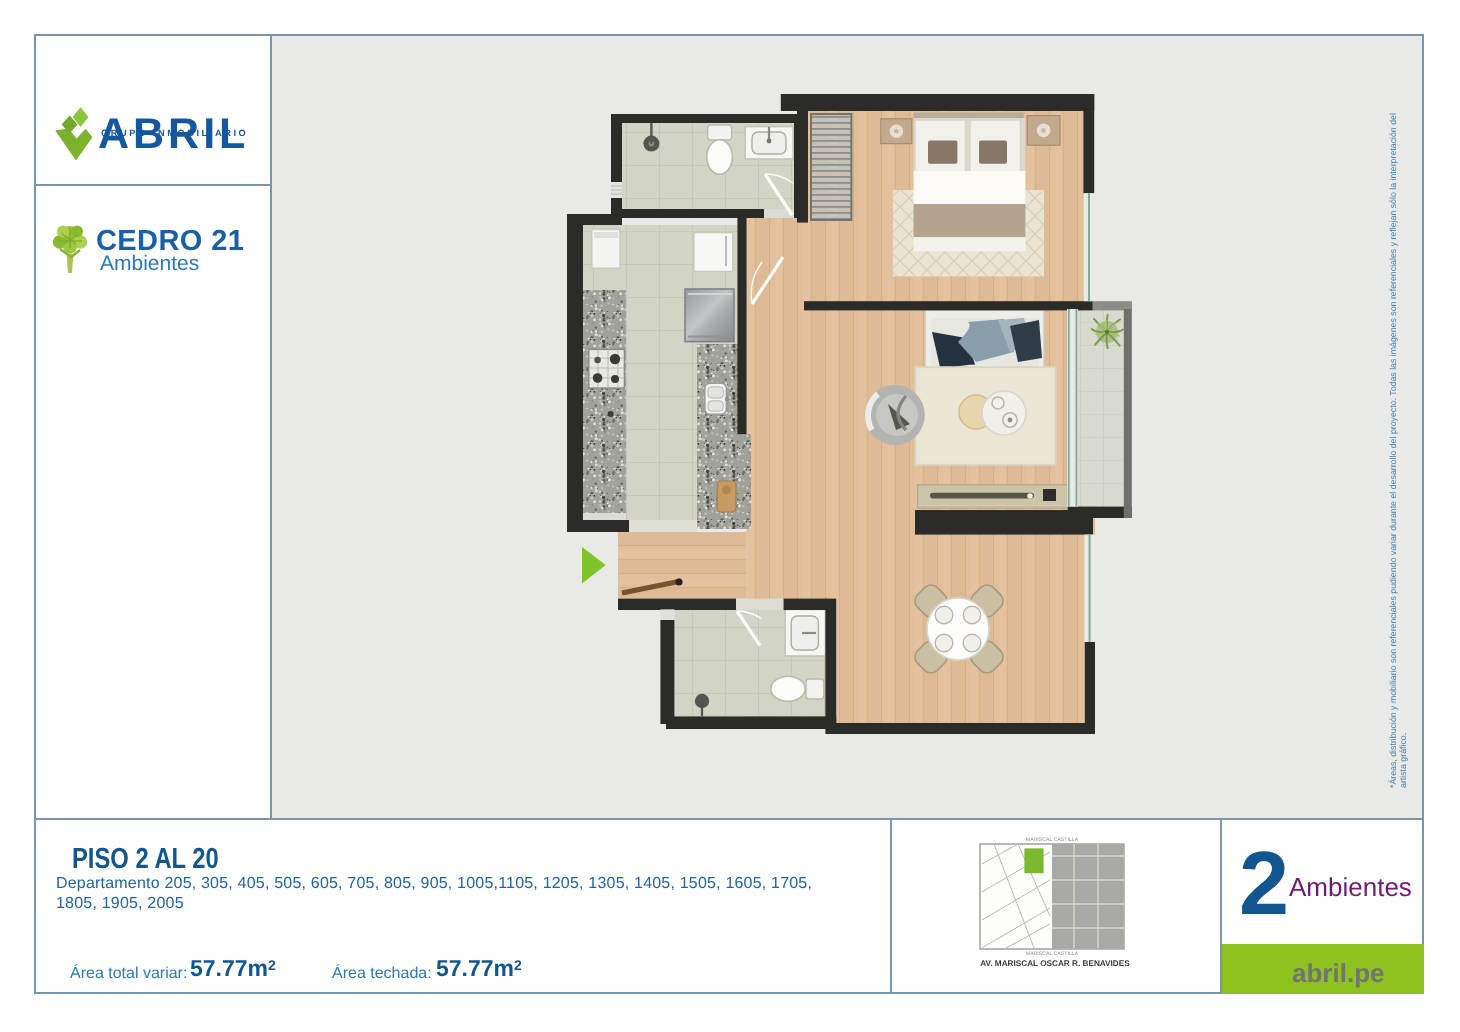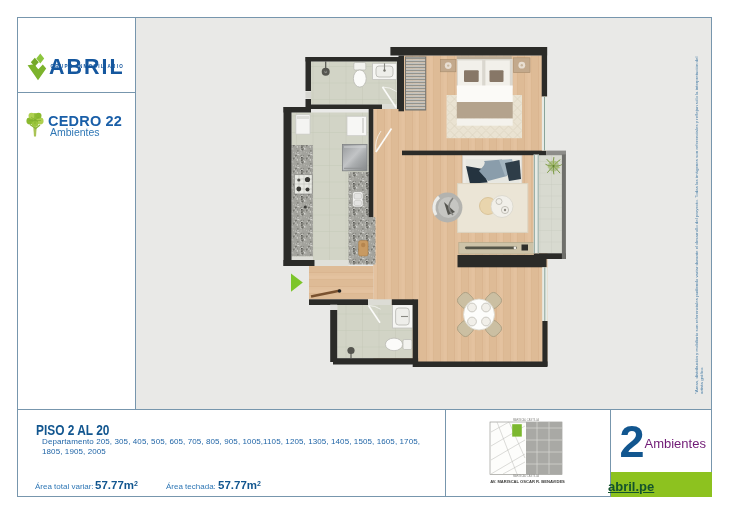--- a/index.html
+++ b/index.html
@@ -47,21 +47,21 @@
     <circle cx="4.8" cy="10" r="3.4" fill="#8ab92f"></circle>
     <circle cx="15.2" cy="10" r="3.4" fill="#aed04f"></circle>
     <circle cx="6.5" cy="4.8" r="3" fill="#aed04f"></circle>
     <circle cx="13.5" cy="4.8" r="3" fill="#8ab92f"></circle>
     <circle cx="10" cy="12.5" r="3.4" fill="#9cc63e"></circle>
     <path d="M10 3 L10 13 M6 6 L13 11 M14 6 L7 11 M4 9.5 L16 9.5" stroke="#7fae2e" stroke-width="0.7"></path>
   </g>
 </svg>
 </div>
 
-<div class="abs" style="left:48px;top:113px;font-size:14.5px;font-weight:bold;color:#1a5fa8;letter-spacing:0.2px;">CEDRO 22</div>
+<div class="abs" style="left:48px;top:113px;font-size:14.5px;font-weight:bold;color:#1a5fa8;letter-spacing:0.2px;">CEDRO 21</div>
 
 <div class="abs" style="left:50px;top:126px;font-size:10.5px;color:#2f77b5;">Ambientes</div>
 
 <div class="abs" style="left:694px;top:54px;width:14px;height:340px;">
   <div style="transform:rotate(-90deg) translateX(-340px);transform-origin:0 0;width:340px;height:14px;font-size:4.4px;color:#4a7fa8;line-height:5.2px;">*Áreas, distribución y mobiliario son referenciales pudiendo variar durante el desarrollo del proyecto. Todas las imágenes son referenciales y reflejan sólo la interpretación del artista gráfico.</div>
 </div>
 
 <svg class="abs" style="left:0;top:0;" width="730" height="516" viewBox="0 0 730 516">
   <defs>
     <pattern id="wood" width="14" height="60" patternUnits="userSpaceOnUse">
@@ -436,21 +436,21 @@
   <g>
     <rect x="305.5" y="91" width="5.5" height="8" fill="#e3e3df"></rect>
     <path d="M305.5 93 H311 M305.5 95 H311 M305.5 97 H311" stroke="#b9b9b3" stroke-width="0.6"></path>
   </g>
 
   <rect x="330.2" y="304.7" width="7" height="5.3" fill="#e0e0dc"></rect>
 </svg>
 
 <div class="abs" style="left:36px;top:421.5px;font-size:14.5px;font-weight:bold;color:#12568f;letter-spacing:0px;transform:scaleX(0.82);transform-origin:0 0;">PISO 2 AL 20</div>
 
-<div class="abs" style="left:42px;top:437px;width:440px;font-size:8px;color:#1f64a6;line-height:9.8px;letter-spacing:0.1px;">Departamento 205, 305, 405, 505, 605, 705, 805, 905, 1005,1105, 1205, 1305, 1405, 1505, 1605, 1705,<br>1805, 1905, 2005</div>
+<div class="abs" style="left:28px;top:437px;width:440px;font-size:8px;color:#1f64a6;line-height:9.8px;letter-spacing:0.1px;">Departamento 205, 305, 405, 505, 605, 705, 805, 905, 1005,1105, 1205, 1305, 1405, 1505, 1605, 1705,<br>1805, 1905, 2005</div>
 
 <div class="abs" style="left:35px;top:482px;font-size:8px;color:#2f77b5;">Área total variar:</div>
 
 <div class="abs" style="left:95px;top:479px;font-size:11.5px;font-weight:bold;color:#12568f;">57.77m<span style="font-size:7px;vertical-align:3px;">2</span></div>
 
 <div class="abs" style="left:166px;top:482px;font-size:8px;color:#2f77b5;">Área techada:</div>
 
 <div class="abs" style="left:218px;top:479px;font-size:11.5px;font-weight:bold;color:#12568f;">57.77m<span style="font-size:7px;vertical-align:3px;">2</span></div>
 
 <svg class="abs" style="left:489px;top:418px;" width="74" height="60" viewBox="0 0 74 60">
@@ -472,13 +472,13 @@
 </svg>
 
 <div class="abs" style="left:445px;top:479px;width:165px;text-align:center;font-size:4.1px;font-weight:bold;color:#3a3a38;letter-spacing:0px;">AV. MARISCAL OSCAR R. BENAVIDES</div>
 
 <div class="abs" style="left:619.5px;top:415.5px;font-size:45px;font-weight:bold;color:#12568f;">2</div>
 
 <div class="abs" style="left:644.5px;top:435.5px;font-size:13px;color:#701a75;">Ambientes</div>
 
 <div class="abs" style="left:611px;top:472px;width:101px;height:25px;background:#8dc21f;"></div>
 
-<div class="abs" style="left:608px;top:479px;font-size:13px;font-weight:bold;color:#14532d;text-decoration:underline;">abril.pe</div>
+<div class="abs" style="left:646px;top:479px;font-size:13px;font-weight:bold;color:#737373;">abril.pe</div>
 
 </body></html>

